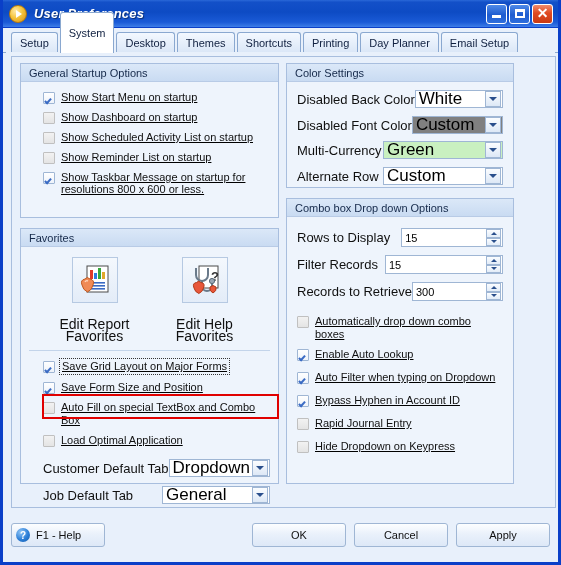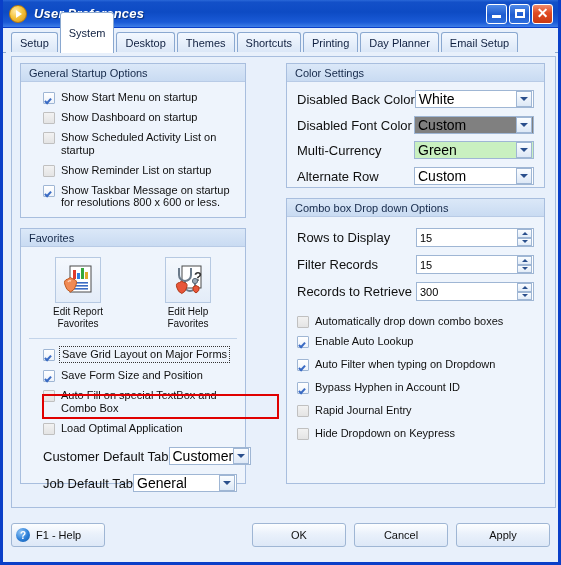--- a/index.html
+++ b/index.html
@@ -89,39 +89,39 @@
   .content{
     position:absolute;left:3px;right:3px;top:52px;bottom:3px;
     background:#e8f0fb;
   }
   .panel-area{
     position:absolute;left:5px;top:4px;width:545px;height:452px;
     background:#e8f0fb;
     border:1px solid #a8bede;
     box-sizing:border-box;
   }
-  .col-left{position:absolute;left:8px;top:6px;width:226px;}
-  .col-right{position:absolute;left:274px;top:6px;width:259px;}
+  .col-left{position:absolute;left:8px;top:6px;width:259px;}
+  .col-right{position:absolute;left:274px;top:6px;width:228px;}
   .group{
     border:1px solid #a8bede;
     background:#eef4fc;
     box-sizing:border-box;
     margin-bottom:10px;
   }
   .group-header{
     height:18px;box-sizing:border-box;
     background:linear-gradient(to bottom,#dbe8f8 0%,#c9dbf2 100%);
     border-bottom:1px solid #b8cbe6;
     display:flex;align-items:center;
     padding-left:8px;
     font-size:11px;color:#15294a;
   }
   .group-body{padding:7px 8px 7px 8px;}
   
-  .cbrow{display:flex;align-items:flex-start;margin-bottom:7px;}
+  .cbrow{display:flex;align-items:flex-start;margin-bottom:7px;text-decoration:underline;}
   .cbrow:last-child{margin-bottom:0;}
   .cb{
     width:12px;height:12px;box-sizing:border-box;flex:0 0 auto;
     border:1px solid #9fb6d4;
     background:linear-gradient(to bottom,#ffffff 0%,#eef3fa 100%);
     margin-top:1px;margin-right:6px;
     position:relative;border-radius:1px;
   }
   .cb.off{background:linear-gradient(to bottom,#f2f2f2 0%,#e4e4e4 100%);border-color:#c0c0c0;}
   .cb.on::after{
@@ -143,34 +143,34 @@
   .fav-row{display:flex;justify-content:center;gap:28px;padding:6px 0 2px 0;}
   .fav-item{width:82px;text-align:center;}
   .fav-btn{
     width:46px;height:46px;margin:0 auto;
     box-sizing:border-box;
     border:1px solid #b6c9e2;
     background:linear-gradient(to bottom,#f4f8fd 0%,#e3ecf8 100%);
     display:flex;align-items:center;justify-content:center;
     position:relative;
   }
-  .fav-caption{font-size:10px;color:#101010;margin-top:3px;line-height:12px;}
+  .fav-caption{font-size:14px;color:#101010;margin-top:15px;line-height:12px;}
   
   .fieldrow{display:flex;align-items:center;margin-bottom:7px;}
   .fieldrow:last-child{margin-bottom:0;}
   .flabel{font-size:13px;color:#101010;flex:0 0 auto;}
   .combo{
     height:18px;box-sizing:border-box;
     border:1px solid #9fb6d4;
     background:#ffffff;
     display:flex;align-items:center;
     position:relative;
     margin-left:auto;
   }
-  .combo .ctext{font-size:14px;padding-left:3px;color:#000;flex:1;white-space:nowrap;overflow:hidden;}
+  .combo .ctext{font-size:17px;padding-left:3px;color:#000;flex:1;white-space:nowrap;overflow:hidden;}
   .combo .cbtn{
     width:16px;height:16px;flex:0 0 auto;margin-right:1px;
     box-sizing:border-box;
     border:1px solid #9fb6d4;
     background:linear-gradient(to bottom,#fbfdff 0%,#dde8f6 100%);
     display:flex;align-items:center;justify-content:center;
   }
   .chev{
     width:0;height:0;
     border-left:4px solid transparent;border-right:4px solid transparent;
@@ -344,21 +344,21 @@
                 <span class="cblabel">Auto Fill on special TextBox and Combo Box</span>
               </div>
               <div class="cbrow" style="margin-bottom:12px;">
                 <span class="cb off"></span>
                 <span class="cblabel">Load Optimal Application</span>
               </div>
 
               <div class="fieldrow" style="margin-bottom:9px;">
                 <span class="flabel">Customer Default Tab</span>
                 <div class="combo" style="width:108px;">
-                  <span class="ctext">Customer</span>
+                  <span class="ctext">Dropdown</span>
                   <span class="cbtn">
                       <span class="chev"></span>
                     </span>
                 </div>
               </div>
               <div class="fieldrow">
                 <span class="flabel">Job Default Tab</span>
                 <div class="combo" style="width:108px;">
                   <span class="ctext">General</span>
                   <span class="cbtn">
@@ -412,21 +412,21 @@
                   </span>
               </div>
             </div>
           </div>
         </div>
 
         <div class="group" style="height:286px;">
           <div class="group-header">Combo box Drop down Options</div>
           <div class="group-body" style="padding:11px 10px 0 10px;">
 
-            <div class="fieldrow" style="margin-bottom:8px;">
+            <div class="fieldrow" style="margin-bottom:8px;gap:11px;">
               <span class="flabel">Rows to Display</span>
               <div class="spin" style="width:118px;">
                 <span class="stext">15</span>
                 <span class="sbtns">
                   <span class="sb">
                       <span class="up"></span>
                     </span>
                   <span class="sb">
                       <span class="dn"></span>
                     </span>

